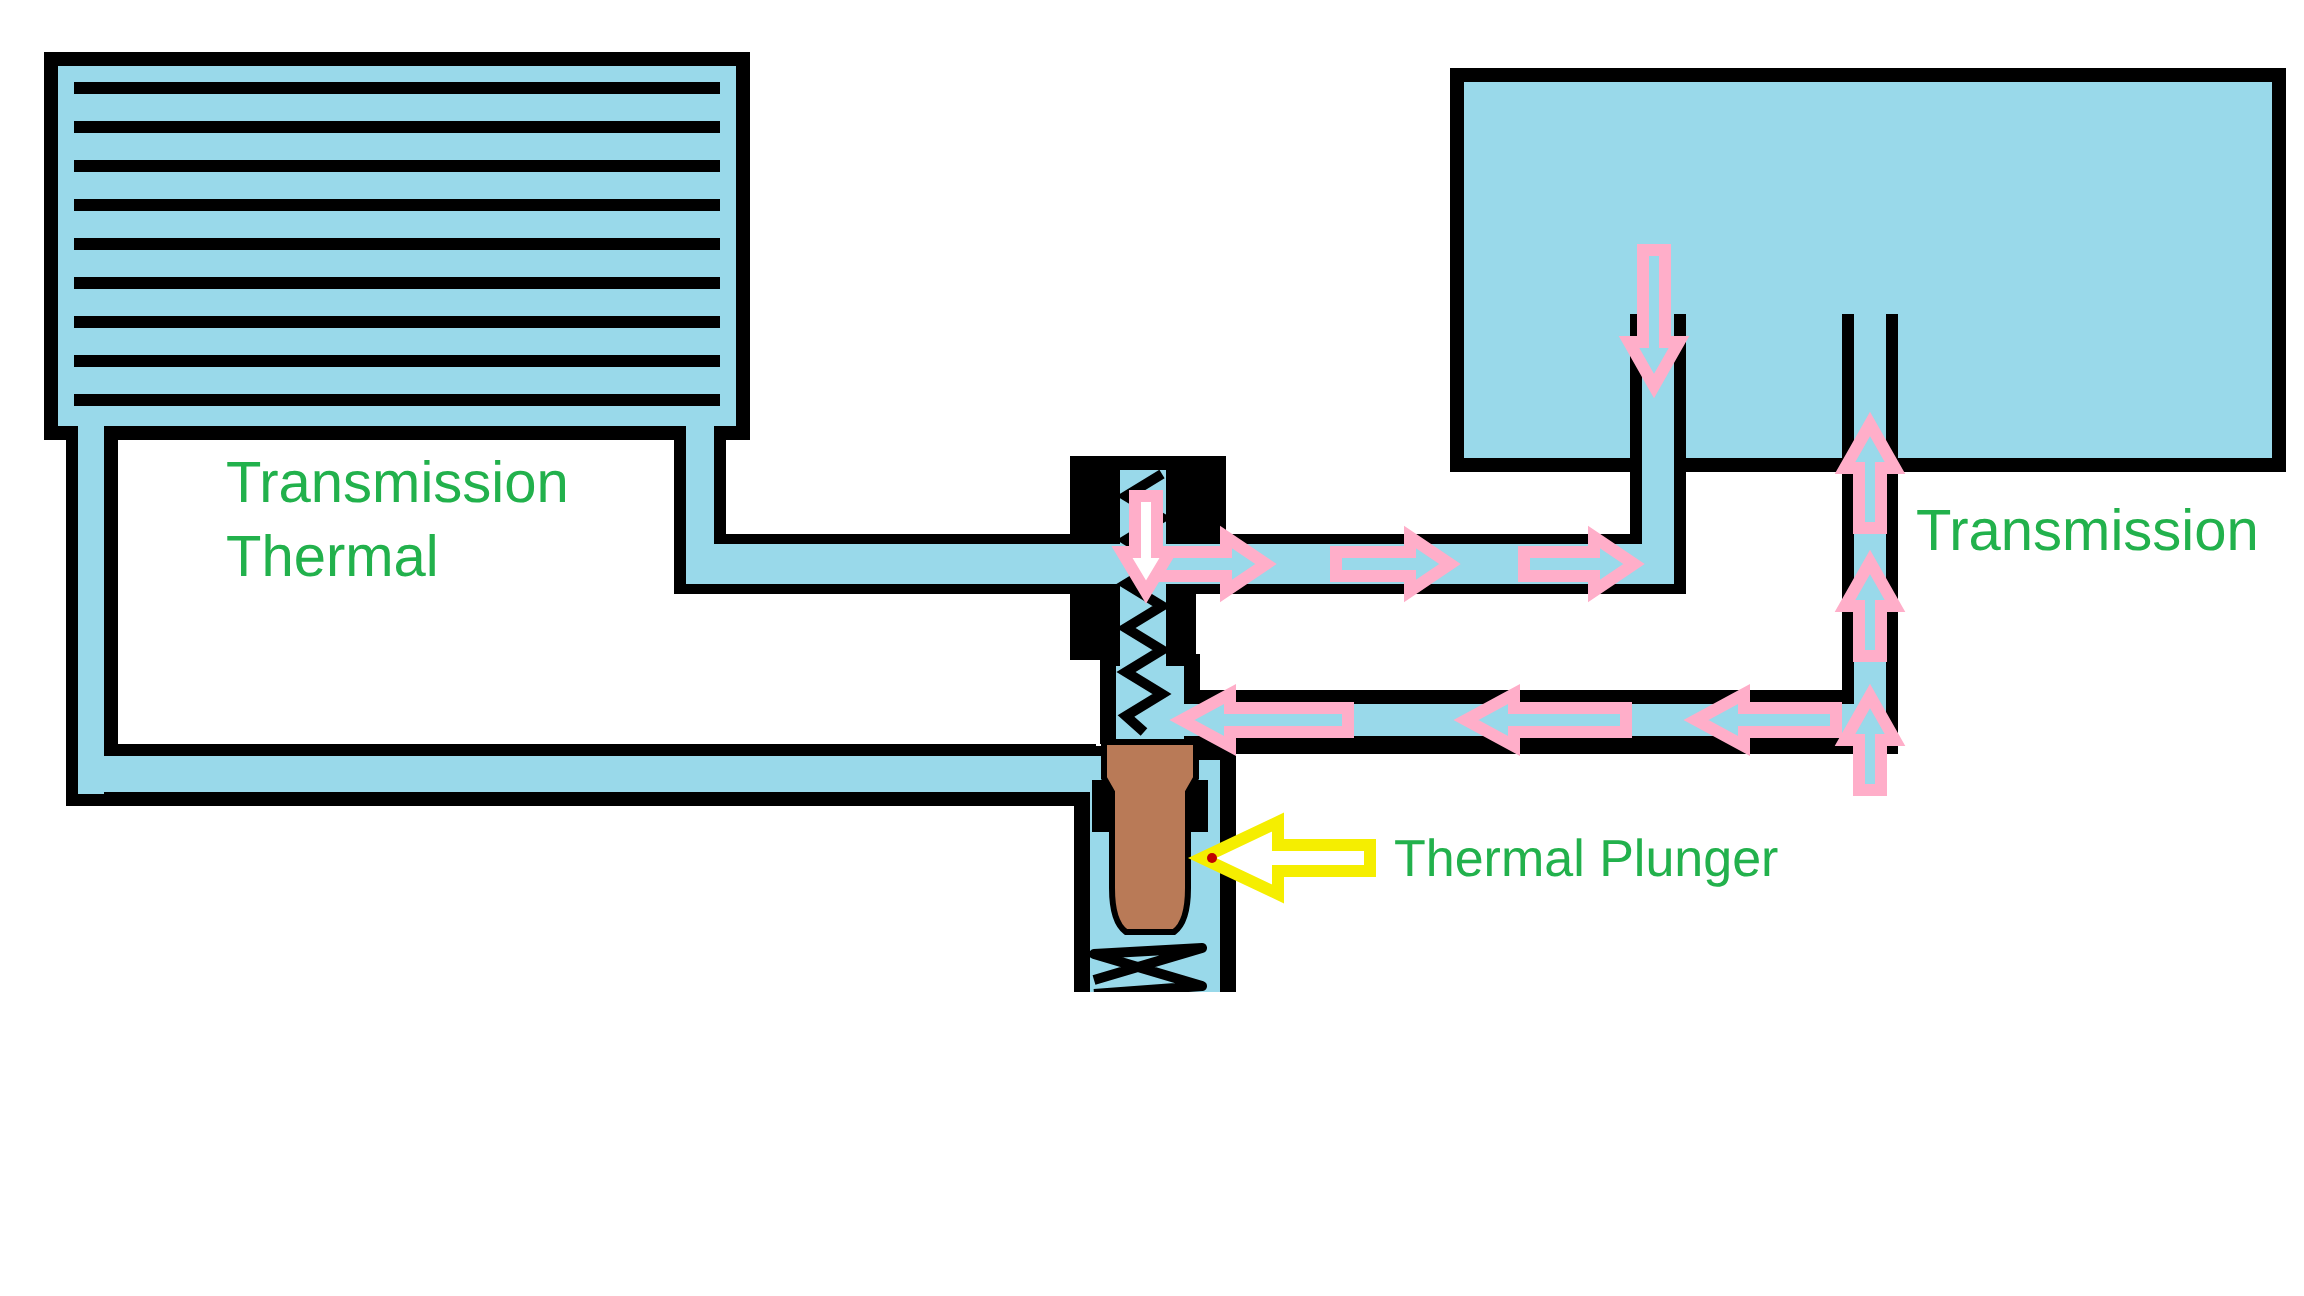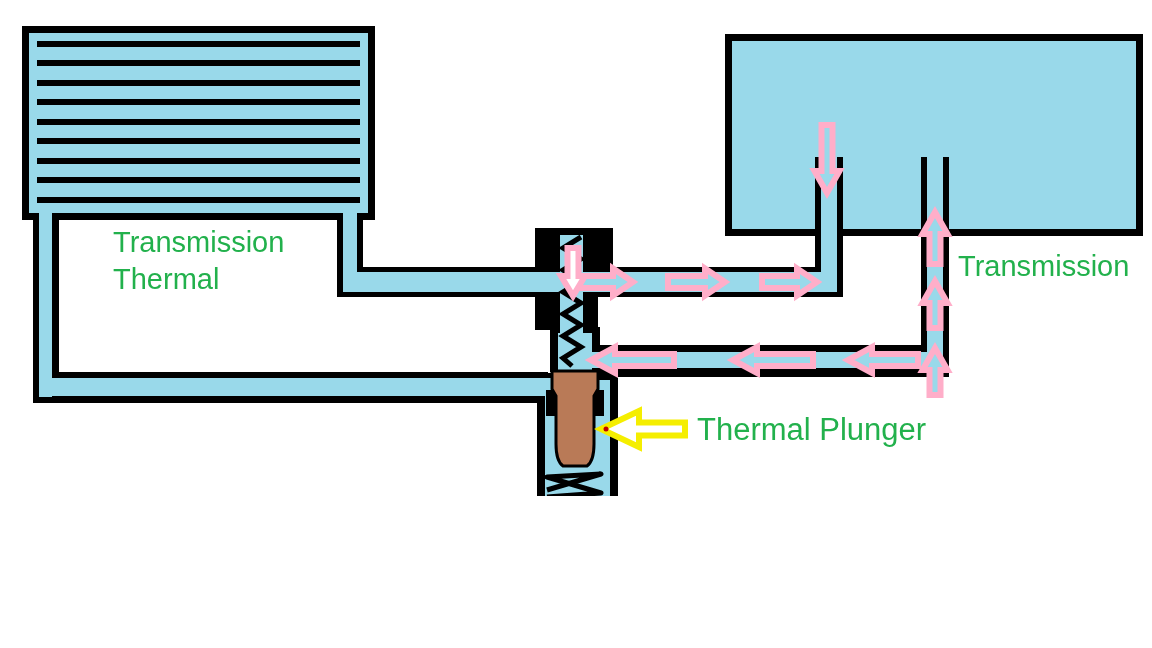--- a/index.html
+++ b/index.html
@@ -77,15 +77,15 @@
       <polygon points="573,296 585,276 578.5,276 578.5,248 567.5,248 567.5,276 561,276" fill="#FFFFFF" stroke="#FFAEC9" stroke-width="6" stroke-linejoin="miter"></polygon>
       <polygon points="601,429 639,447 639,435.5 685,435.5 685,422.5 639,422.5 639,411" fill="#FFFFFF" stroke="#F5EE00" stroke-width="6" stroke-linejoin="miter"></polygon>
       <circle cx="606" cy="429" r="2.5" fill="#C00000"></circle>
     </svg>
 
   <div class="lbl" style="left:113px;top:224px;">
     <div>Transmission</div>
     <div>Thermal</div>
   </div>
   <div class="lbl" style="left:958px;top:248px;">Transmission</div>
-  <div class="lbl" style="left:697px;top:411px;font-size:31px;">Thermal Plunger</div>
+  <div class="lbl" style="left:697px;top:411px;font-size:26px;">Thermal Plunger</div>
 
 </div>
 
 </body></html>

